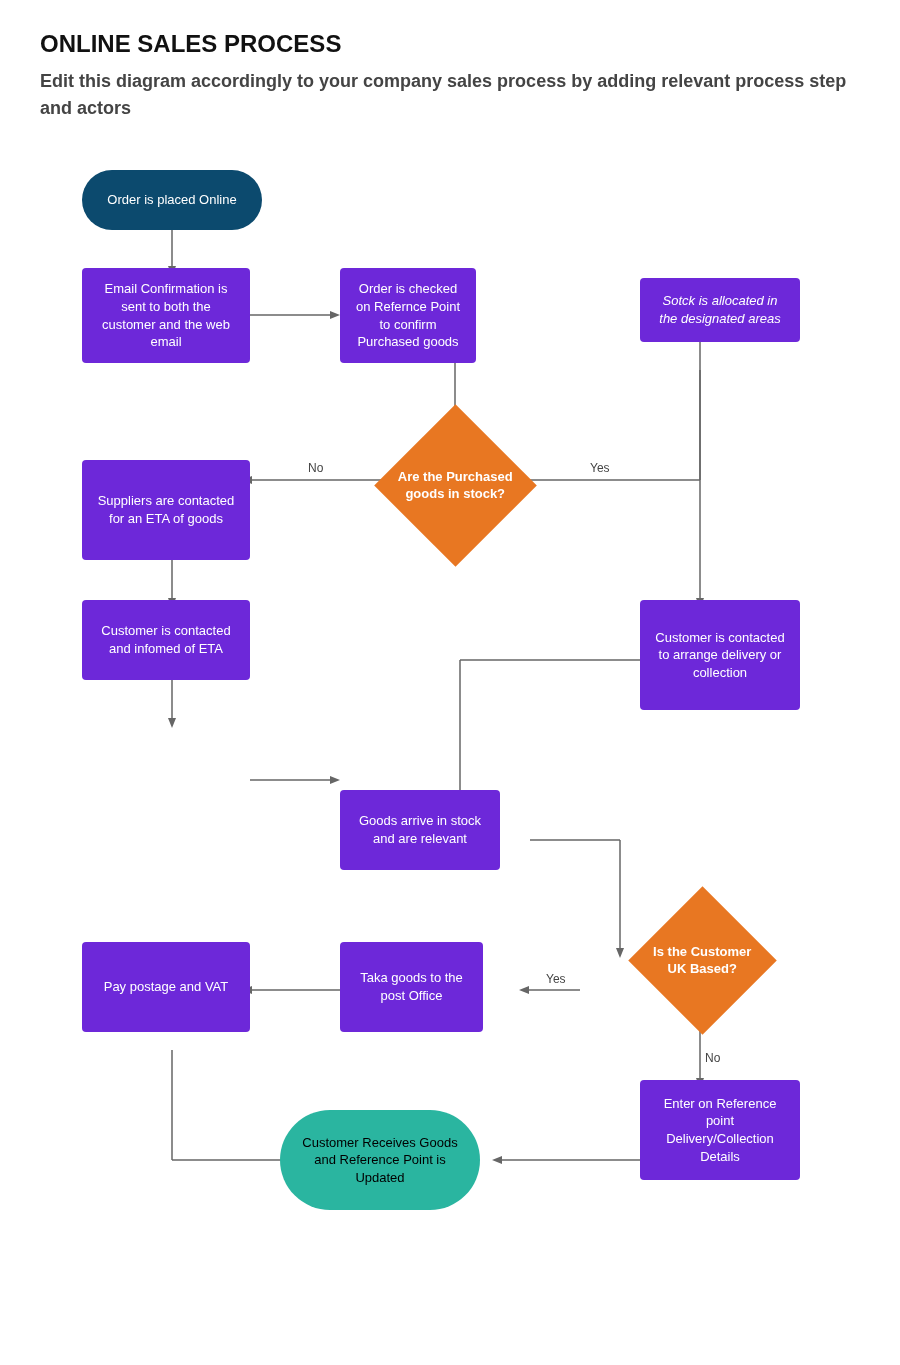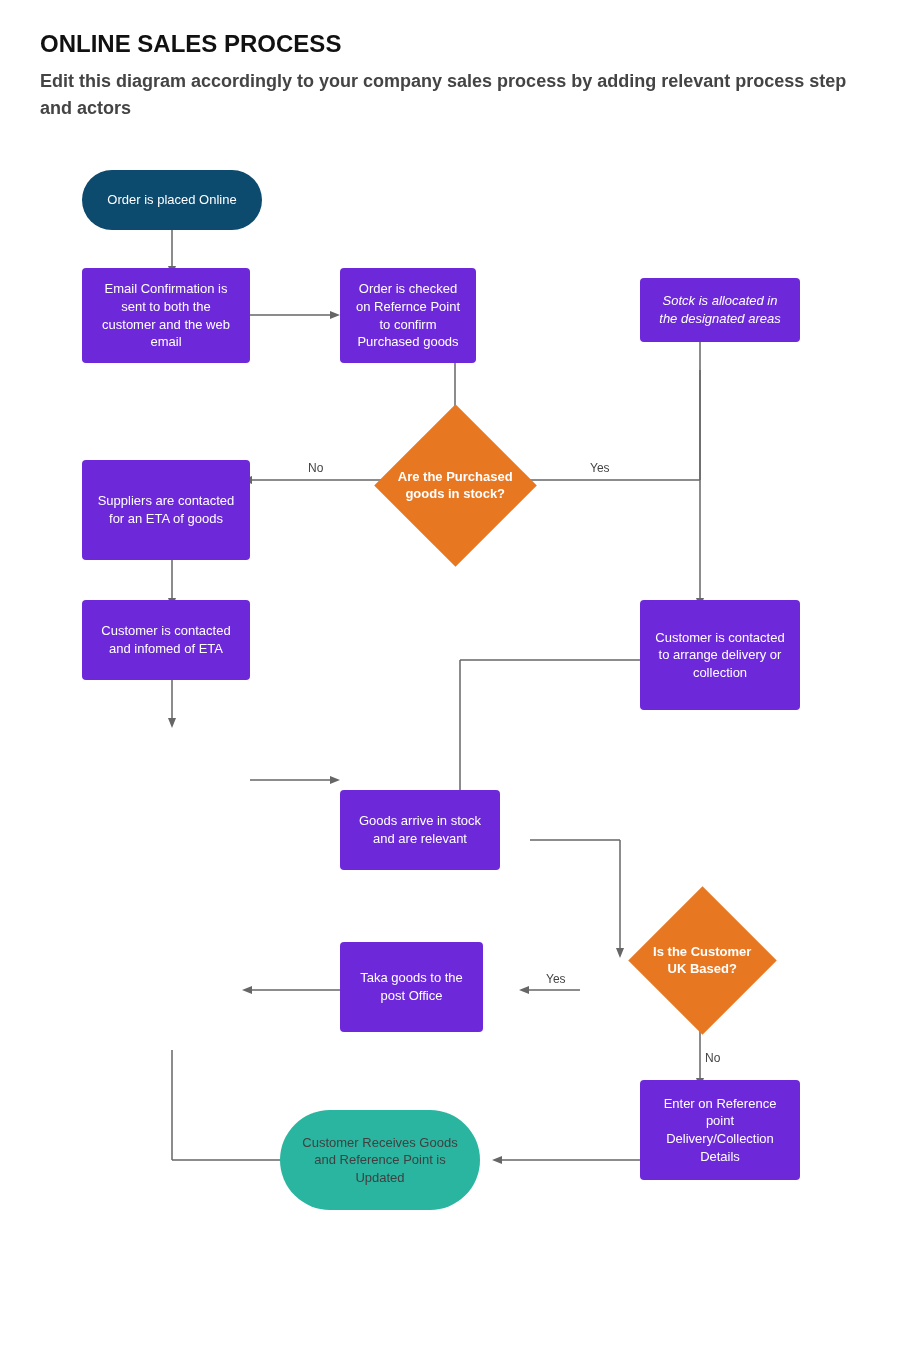--- a/index.html
+++ b/index.html
@@ -191,26 +191,29 @@
   </div>
 
   <div class="node node-rect-blue" style="left:600px; top:450px; width:160px; height:110px;">
     <span>Customer is contacted to arrange delivery or collection</span>
   </div>
 
   <div class="node node-diamond" style="left:610px; top:758px; width:105px; height:105px;">
     <span class="diamond-text">Is the Customer UK Based?</span>
   </div>
 
+  <div class="node node-rect-blue" style="left:42px; top:792px; width:168px; height:90px;">
+    <span>Pay postage and VAT</span>
+  </div>
 
   <div class="node node-rect-blue" style="left:300px; top:792px; width:143px; height:90px;">
     <span>Taka goods to the post Office</span>
   </div>
 
   <div class="node node-rect-blue" style="left:600px; top:930px; width:160px; height:100px;">
     <span>Enter on Reference point Delivery/Collection Details</span>
   </div>
 
   <div class="node node-oval" style="left:240px; top:960px; width:200px; height:100px; background:#2ab5a0;">
-    <span style="color:#404040; font-size:13px; line-height:1.35; text-align:center; display:block;">Customer Receives Goods and Reference Point is Updated</span>
+    <span style="color:#000000; font-size:13px; line-height:1.35; text-align:center; display:block;">Customer Receives Goods and Reference Point is Updated</span>
   </div>
 
 </div>
 
 </body></html>

